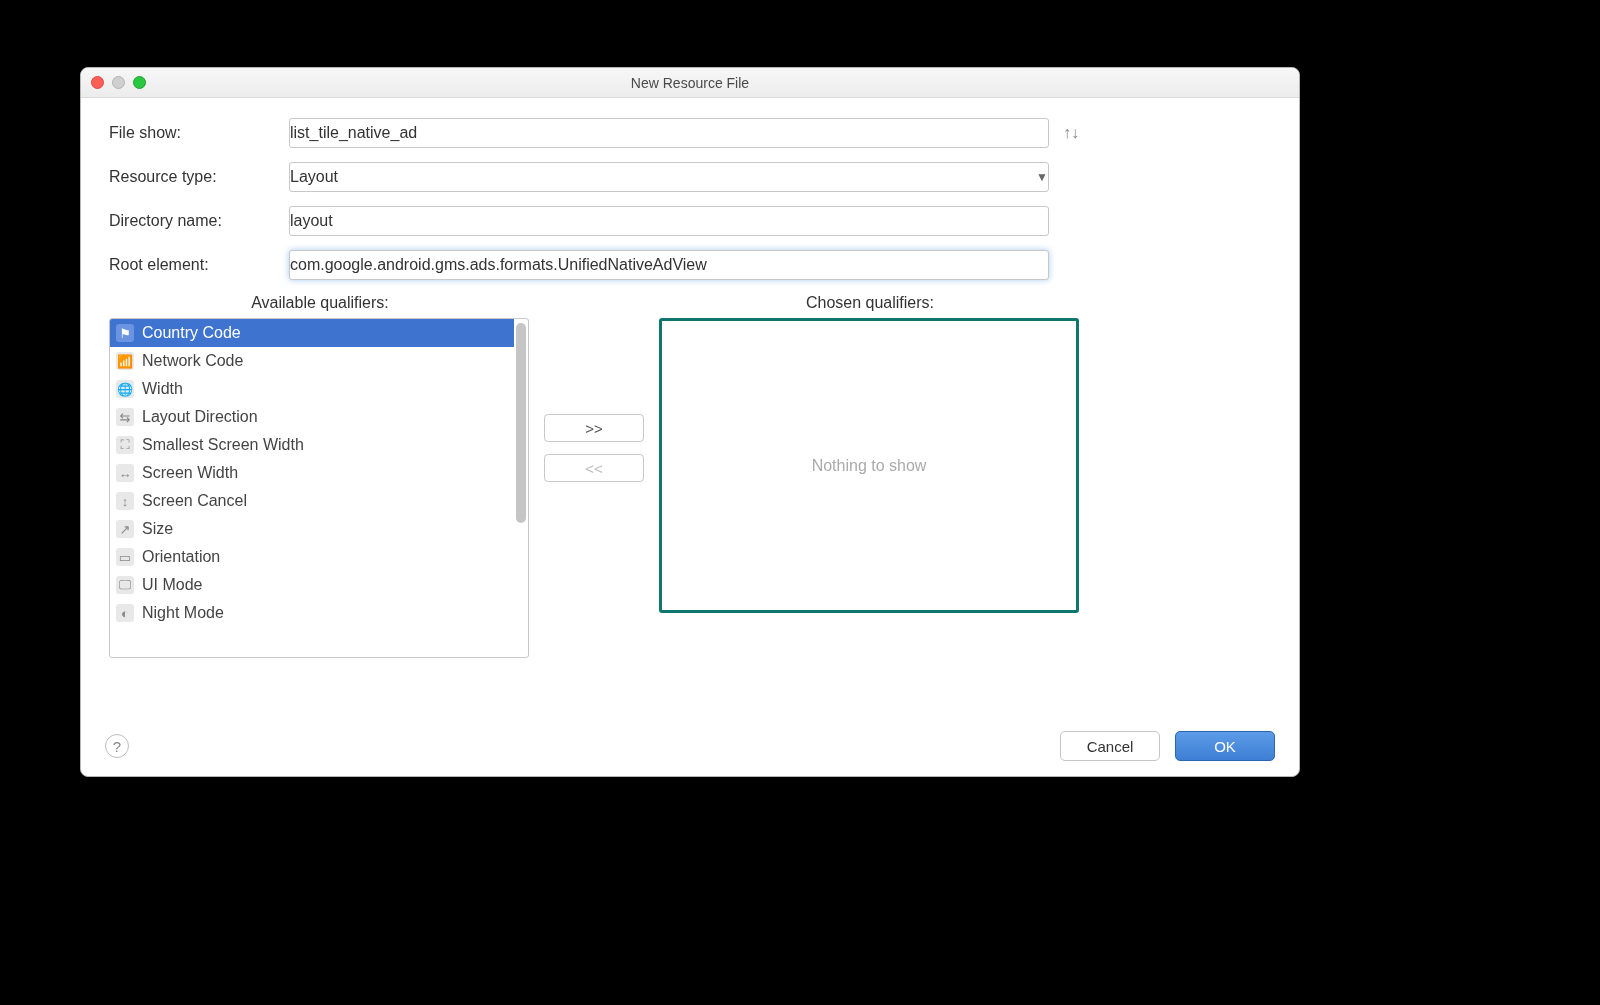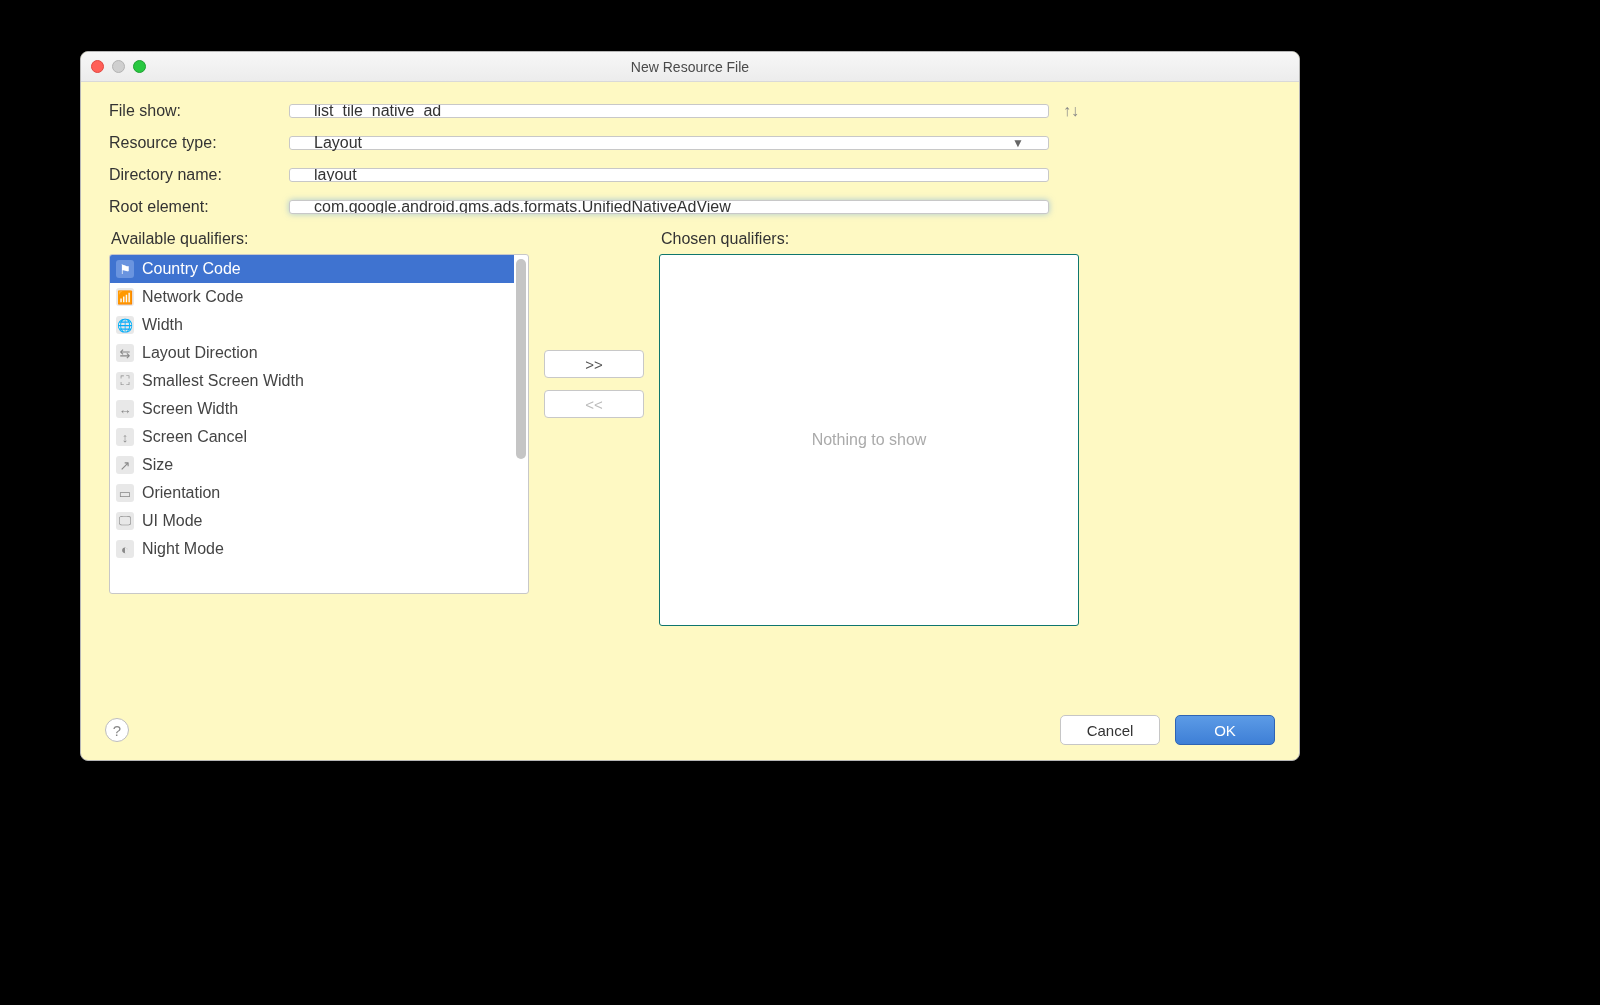--- a/index.html
+++ b/index.html
@@ -6,23 +6,23 @@
   html, body {
     margin: 0; padding: 0;
     width: 1600px; height: 1005px;
     background: #000;
     font-family: -apple-system, "Helvetica Neue", Arial, sans-serif;
     font-size: 15px;
     color: #333;
   }
   .dialog {
     position: absolute;
-    left: 80px; top: 51px;
+    left: 80px; top: 67px;
     width: 1220px; height: 710px;
-    background: #fef9c3;
+    background: #ffffff;
     border-radius: 8px;
     box-shadow: 0 30px 70px rgba(0,0,0,0.5);
     overflow: hidden;
     border: 1px solid #b6b6b6;
   }
   .titlebar {
     height: 30px;
     background: linear-gradient(#f7f7f7,#ececec);
     border-bottom: 1px solid #d9d9d9;
     display: flex;
@@ -56,25 +56,25 @@
     width: 180px;
     font-size: 16px;
     color: #333;
   }
   .form-row .ctrl {
     flex: 1;
     display: flex;
     align-items: center;
   }
   input.text, .selectbox {
-    height: 14px;
+    height: 30px;
     border: 1px solid #c8c8c8;
     background: #fff;
     border-radius: 3px;
-    padding: 0 24px;
+    padding: 0 0;
     font-size: 16px;
     color: #333;
     width: 100%;
   }
   .selectbox {
     display: flex; align-items: center;
     justify-content: space-between;
     cursor: default;
   }
   .selectbox .caret {
@@ -90,20 +90,21 @@
     color: #888;
     font-size: 16px;
     cursor: default;
     user-select: none;
   }
   
   .qual-area {
     display: flex;
     align-items: flex-start;
     margin-top: 6px;
+    text-align: center;
   }
   .qual-col { display: flex; flex-direction: column; }
   .qual-col .hdr {
     font-size: 16px; margin-bottom: 6px; margin-left: 2px;
   }
   .listbox {
     width: 420px; height: 340px;
     background: #fff;
     border: 1px solid #c8c8c8;
     border-radius: 3px;
@@ -152,23 +153,23 @@
   .xbtn {
     width: 100px; height: 28px;
     background: #fff;
     border: 1px solid #c8c8c8;
     border-radius: 4px;
     font-size: 15px; color:#555;
     display:flex;align-items:center;justify-content:center;
   }
   .xbtn.disabled { color:#bbb; }
   .chosenbox {
-    width: 420px; height: 372px;
+    width: 420px; height: 295px;
     background: #fff;
-    border: 1px solid #0f766e;
+    border: 3px solid #0f766e;
     border-radius: 3px;
     display:flex;align-items:center;justify-content:center;
     color:#aaa; font-size:16px;
   }
   
   .footer {
     position: absolute; left: 0; right:0; bottom: 0;
     height: 60px;
     display:flex; align-items:center;
     padding: 0 24px;

